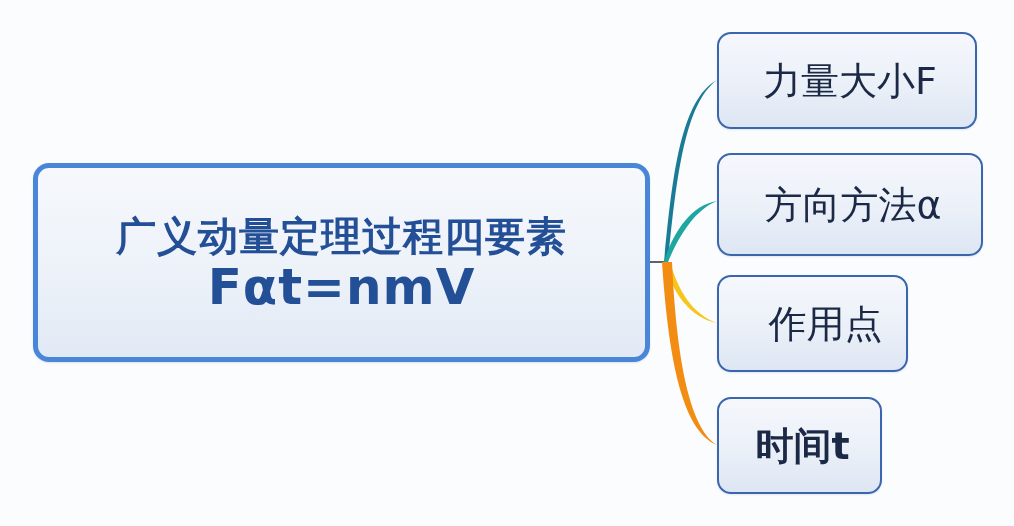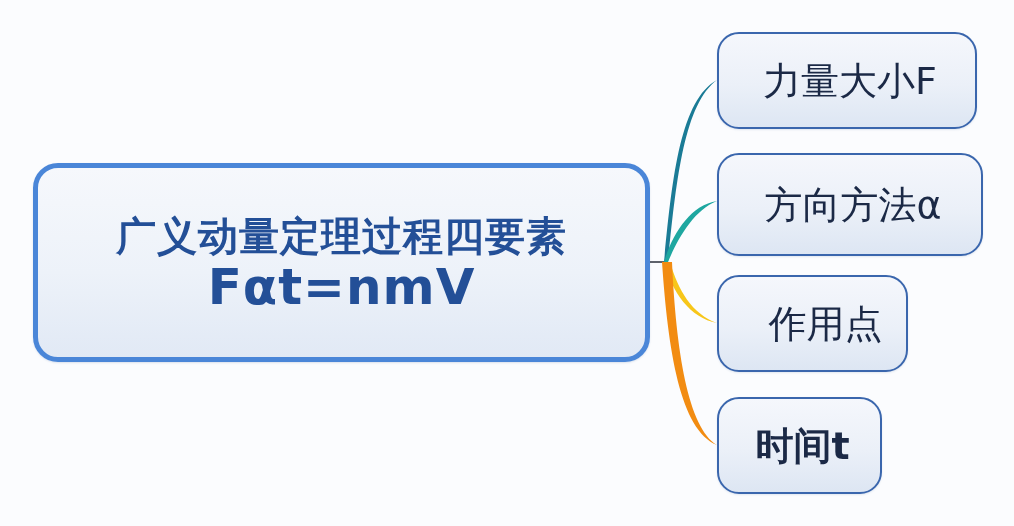--- a/index.html
+++ b/index.html
@@ -27,21 +27,21 @@
       height: 526px;
       pointer-events: none;
     }
     .root-node {
       position: absolute;
       left: 33px;
       top: 163px;
       width: 607px;
       height: 189px;
       border: 5px solid #4a86d8;
-      border-radius: 25px;
+      border-radius: 16px;
       background: linear-gradient(180deg, #f6f8fc 0%, #edf2f9 55%, #e1e9f5 100%);
       box-shadow: 0 1px 2px rgba(40,80,140,0.15);
       display: flex;
       flex-direction: column;
       align-items: center;
       justify-content: center;
     }
     .root-title {
       font-size: 40px;
       font-weight: bold;
@@ -55,21 +55,21 @@
       font-size: 50px;
       font-weight: bold;
       color: #234f97;
       line-height: 50px;
       white-space: nowrap;
       letter-spacing: 1px;
     }
     .child-node {
       position: absolute;
       border: 2.5px solid #3a66ad;
-      border-radius: 22px;
+      border-radius: 14px;
       background: linear-gradient(180deg, #f5f7fc 0%, #ebf0f8 55%, #dde6f3 100%);
       box-shadow: 0 1px 2px rgba(40,80,140,0.12);
       display: flex;
       align-items: center;
       justify-content: center;
       box-sizing: border-box;
       text-align: center;
     }
     .child-label {
       font-size: 38px;

